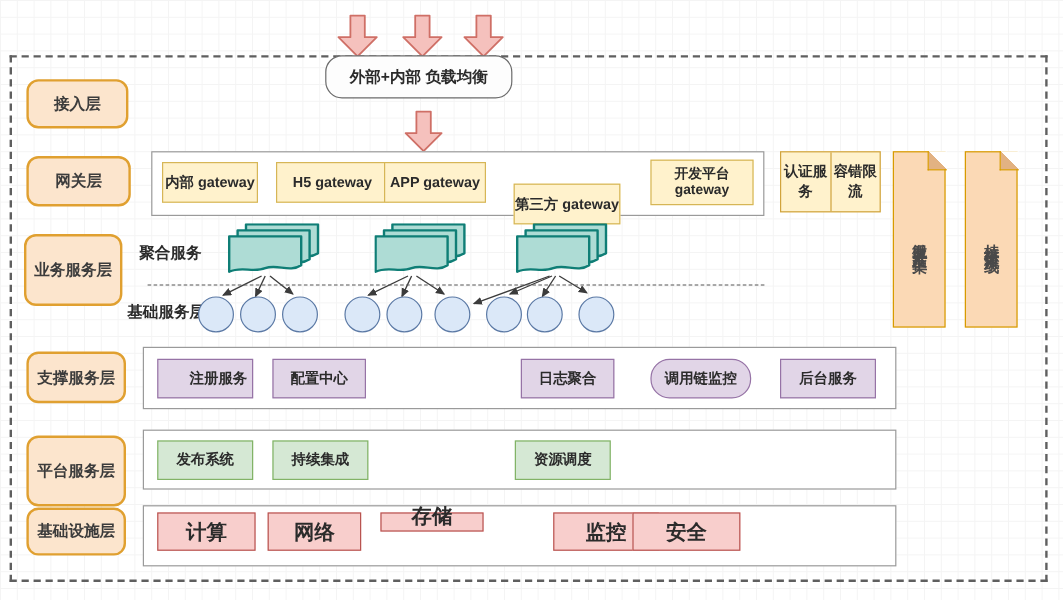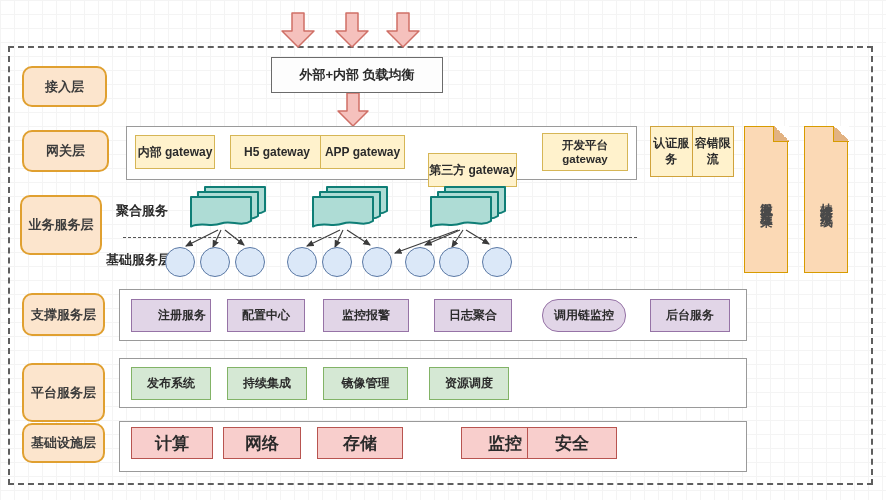--- a/index.html
+++ b/index.html
@@ -82,21 +82,21 @@
   <div class="abs layer-label" style="left:22px;top:293px;width:83px;height:43px;">
       <span>支撑服务层</span>
     </div>
   <div class="abs layer-label" style="left:22px;top:363px;width:83px;height:59px;">
       <span>平台服务层</span>
     </div>
   <div class="abs layer-label" style="left:22px;top:423px;width:83px;height:40px;">
       <span>基础设施层</span>
     </div>
 
-  <div class="abs lb-box" style="left:271px;top:57px;width:172px;height:36px;">
+  <div class="abs lb-box" style="left:271px;top:46px;width:156px;height:36px;border-radius:14px;">
       <span>外部+内部 负载均衡</span>
     </div>
 
   <div class="abs white-box" style="left:126px;top:126px;width:511px;height:54px;"></div>
   <div class="abs ybox" style="left:135px;top:135px;width:80px;height:34px;">
       <span>内部 gateway</span>
     </div>
   <div class="abs ybox" style="left:230px;top:135px;width:94px;height:34px;">
       <span>H5 gateway</span>
     </div>
@@ -164,55 +164,49 @@
   <div class="abs circle" style="left:439px;top:247px;"></div>
   <div class="abs circle" style="left:482px;top:247px;"></div>
 
   <div class="abs white-box" style="left:119px;top:289px;width:628px;height:52px;"></div>
   <div class="abs pbox" style="left:131px;top:299px;width:80px;height:33px;padding-left:22px;">
       <span>注册服务</span>
     </div>
   <div class="abs pbox" style="left:227px;top:299px;width:78px;height:33px;">
       <span>配置中心</span>
     </div>
-  <div class="abs pbox" style="left:323px;top:299px;width:86px;height:33px;">
-      <span>监控报警</span>
-    </div>
   <div class="abs pbox" style="left:434px;top:299px;width:78px;height:33px;">
       <span>日志聚合</span>
     </div>
   <div class="abs pbox" style="left:542px;top:299px;width:84px;height:33px;border-radius:16px;">
       <span>调用链监控</span>
     </div>
   <div class="abs pbox" style="left:650px;top:299px;width:80px;height:33px;">
       <span>后台服务</span>
     </div>
 
   <div class="abs white-box" style="left:119px;top:358px;width:628px;height:50px;"></div>
   <div class="abs gbox" style="left:131px;top:367px;width:80px;height:33px;">
       <span>发布系统</span>
     </div>
   <div class="abs gbox" style="left:227px;top:367px;width:80px;height:33px;">
       <span>持续集成</span>
     </div>
-  <div class="abs gbox" style="left:323px;top:367px;width:85px;height:33px;">
-      <span>镜像管理</span>
-    </div>
   <div class="abs gbox" style="left:429px;top:367px;width:80px;height:33px;">
       <span>资源调度</span>
     </div>
 
   <div class="abs white-box" style="left:119px;top:421px;width:628px;height:51px;"></div>
   <div class="abs rbox" style="left:131px;top:427px;width:82px;height:32px;">
       <span>计算</span>
     </div>
   <div class="abs rbox" style="left:223px;top:427px;width:78px;height:32px;text-align:center;">
       <span>网络</span>
     </div>
-  <div class="abs rbox" style="left:317px;top:427px;width:86px;height:32px;">
+  <div class="abs rbox" style="left:317px;top:427px;width:86px;height:16px;align-items:flex-end;">
       <span>存储</span>
     </div>
   <div class="abs rbox" style="left:429px;top:427px;width:88px;height:32px;margin-left:32px;">
       <span>监控</span>
     </div>
   <div class="abs rbox" style="left:527px;top:427px;width:90px;height:32px;">
       <span>安全</span>
     </div>
 
 </div>

